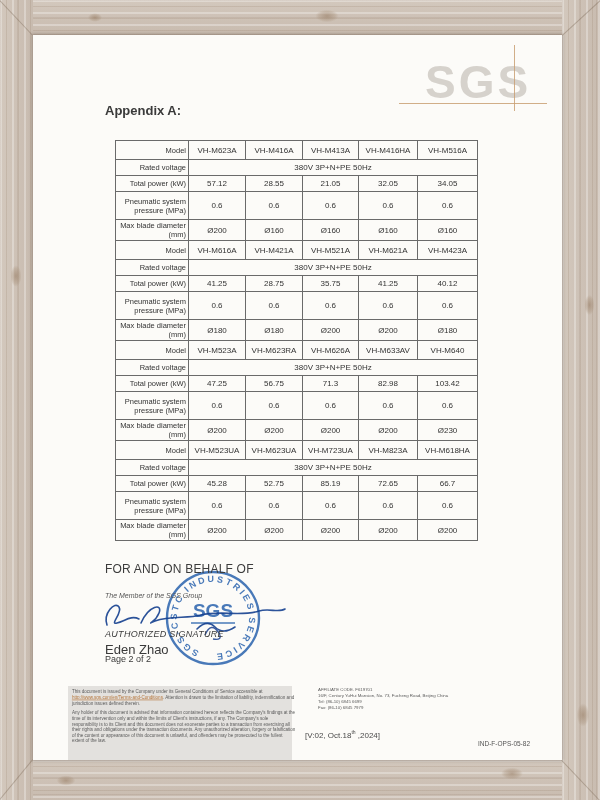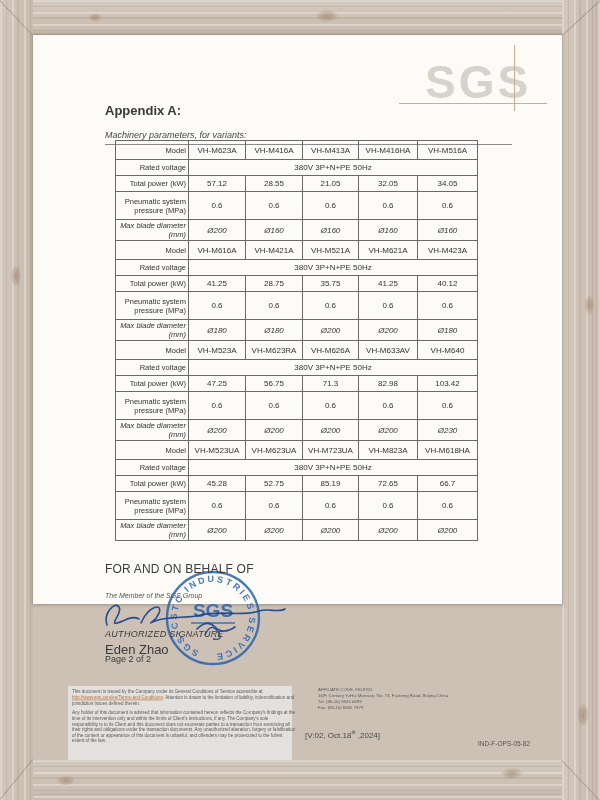--- a/index.html
+++ b/index.html
@@ -26,21 +26,21 @@
   }
   .frame-top{left:0;top:0;width:600px;height:35px;}
   .frame-bottom{left:0;bottom:0;width:600px;height:40px;}
   .frame-left{left:0;top:0;width:33px;height:800px;}
   .frame-right{right:0;top:0;width:38px;height:800px;}
   .knot{position:absolute;border-radius:50%;
     background:radial-gradient(closest-side, rgba(146,118,92,.55), rgba(160,135,110,.28) 55%, rgba(160,135,110,0) 78%);}
   .miter{position:absolute;height:1px;background:rgba(110,90,70,.35);transform-origin:0 0;}
   
   .page{
-    position:absolute;left:33px;top:35px;width:529px;height:569px;
+    position:absolute;left:33px;top:35px;width:529px;height:725px;
     background:#fcfbf8;
     box-shadow:0 0 3px 1px rgba(90,75,60,.40);
   }
   .abs{position:absolute;}
   
   .wm-letters{left:392px;top:20px;font-size:46px;font-weight:bold;letter-spacing:3px;color:#d6d2cc;}
   .wm-hline{left:366px;top:68px;width:148px;height:1px;background:rgba(201,160,116,.85);}
   .wm-vline{left:481px;top:10px;width:1px;height:66px;background:rgba(201,160,116,.85);}
   
   .appendix-title{left:72px;top:68px;font-size:13px;font-weight:bold;color:#3a3a3a;}
@@ -48,21 +48,21 @@
   .subtitle{font-size:9px;font-style:italic;color:#444;}
   
   .ptable{left:82px;top:105px;width:362px;border-collapse:collapse;table-layout:fixed;}
   .ptable td{border:1px solid #6a6a6a;color:#333;vertical-align:middle;overflow:hidden;}
   .ptable .lbl{font-size:7.5px;text-align:right;padding:1px 2px 1px 3px;line-height:1.2;}
   .ptable .val{font-size:8px;text-align:center;padding:1px;}
   .r-model{height:19px;}
   .r-volt{height:16px;}
   .r-power{height:16px;}
   .r-pneu{height:28px;}
-  .r-blade{height:21px;font-style:italic;}
+  .r-blade{height:21px;}
   
   .sig-line1{left:72px;top:527px;font-size:12px;color:#3c3c3c;letter-spacing:.2px;}
   .sig-line2{left:72px;top:544px;font-size:8px;font-weight:bold;color:#333;}
   .sig-line3{left:72px;top:557px;font-size:7px;font-style:italic;color:#555;}
   .sig-auth{left:72px;top:594px;font-size:9px;color:#3a3a3a;letter-spacing:.3px;font-style:italic;}
   .sig-name{left:72px;top:607px;font-size:13px;color:#3a3a3a;}
   .sig-page{left:72px;top:619px;font-size:9px;color:#3a3a3a;}
   .stamp-svg{left:98px;top:516px;}
   .handsig-svg{left:68px;top:560px;}
   
@@ -96,23 +96,20 @@
 <div class="miter" style="left:33px;top:760px;width:52px;transform:rotate(129.5deg);"></div>
 <div class="miter" style="left:562px;top:760px;width:55px;transform:rotate(46.5deg);"></div>
 
 <div class="page">
 
   <div class="abs wm-letters">SGS</div>
   <div class="abs wm-hline"></div>
   <div class="abs wm-vline"></div>
 
   <div class="abs appendix-title">Appendix A:</div>
-  <div class="abs subtitle-wrap">
-    <span class="subtitle">Machinery parameters, for variants:</span>
-  </div>
 
   <table class="abs ptable">
     <colgroup>
       <col style="width:73px">
         <col style="width:57px">
         <col style="width:57px">
       <col style="width:56px">
         <col style="width:59px">
         <col style="width:60px">
     </colgroup>

